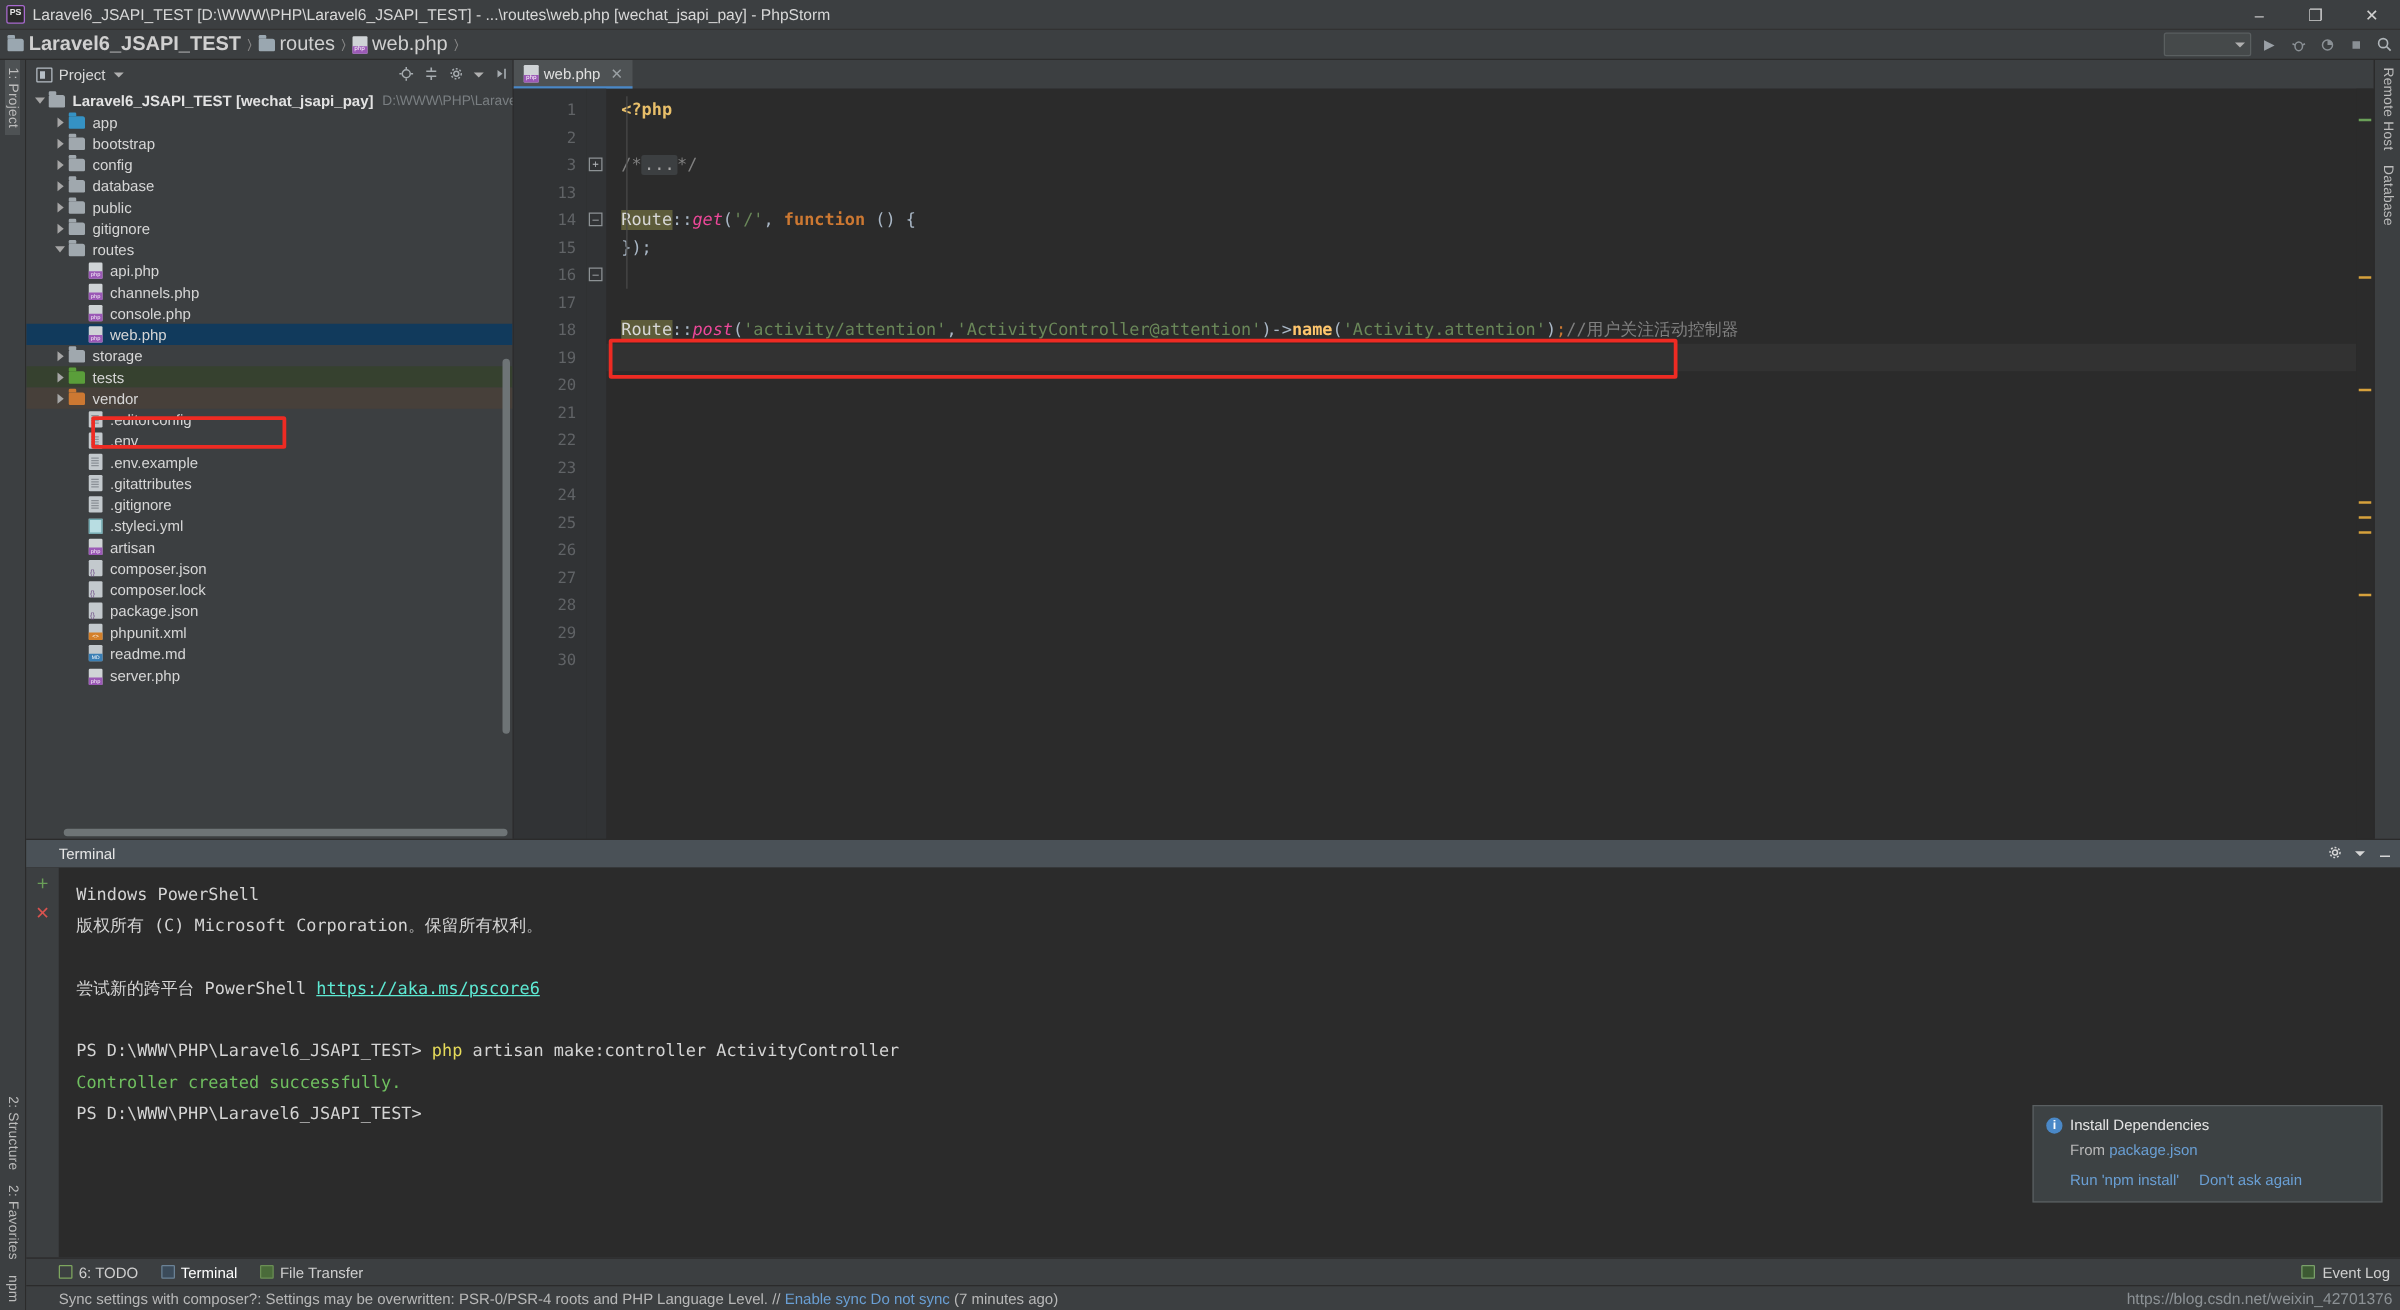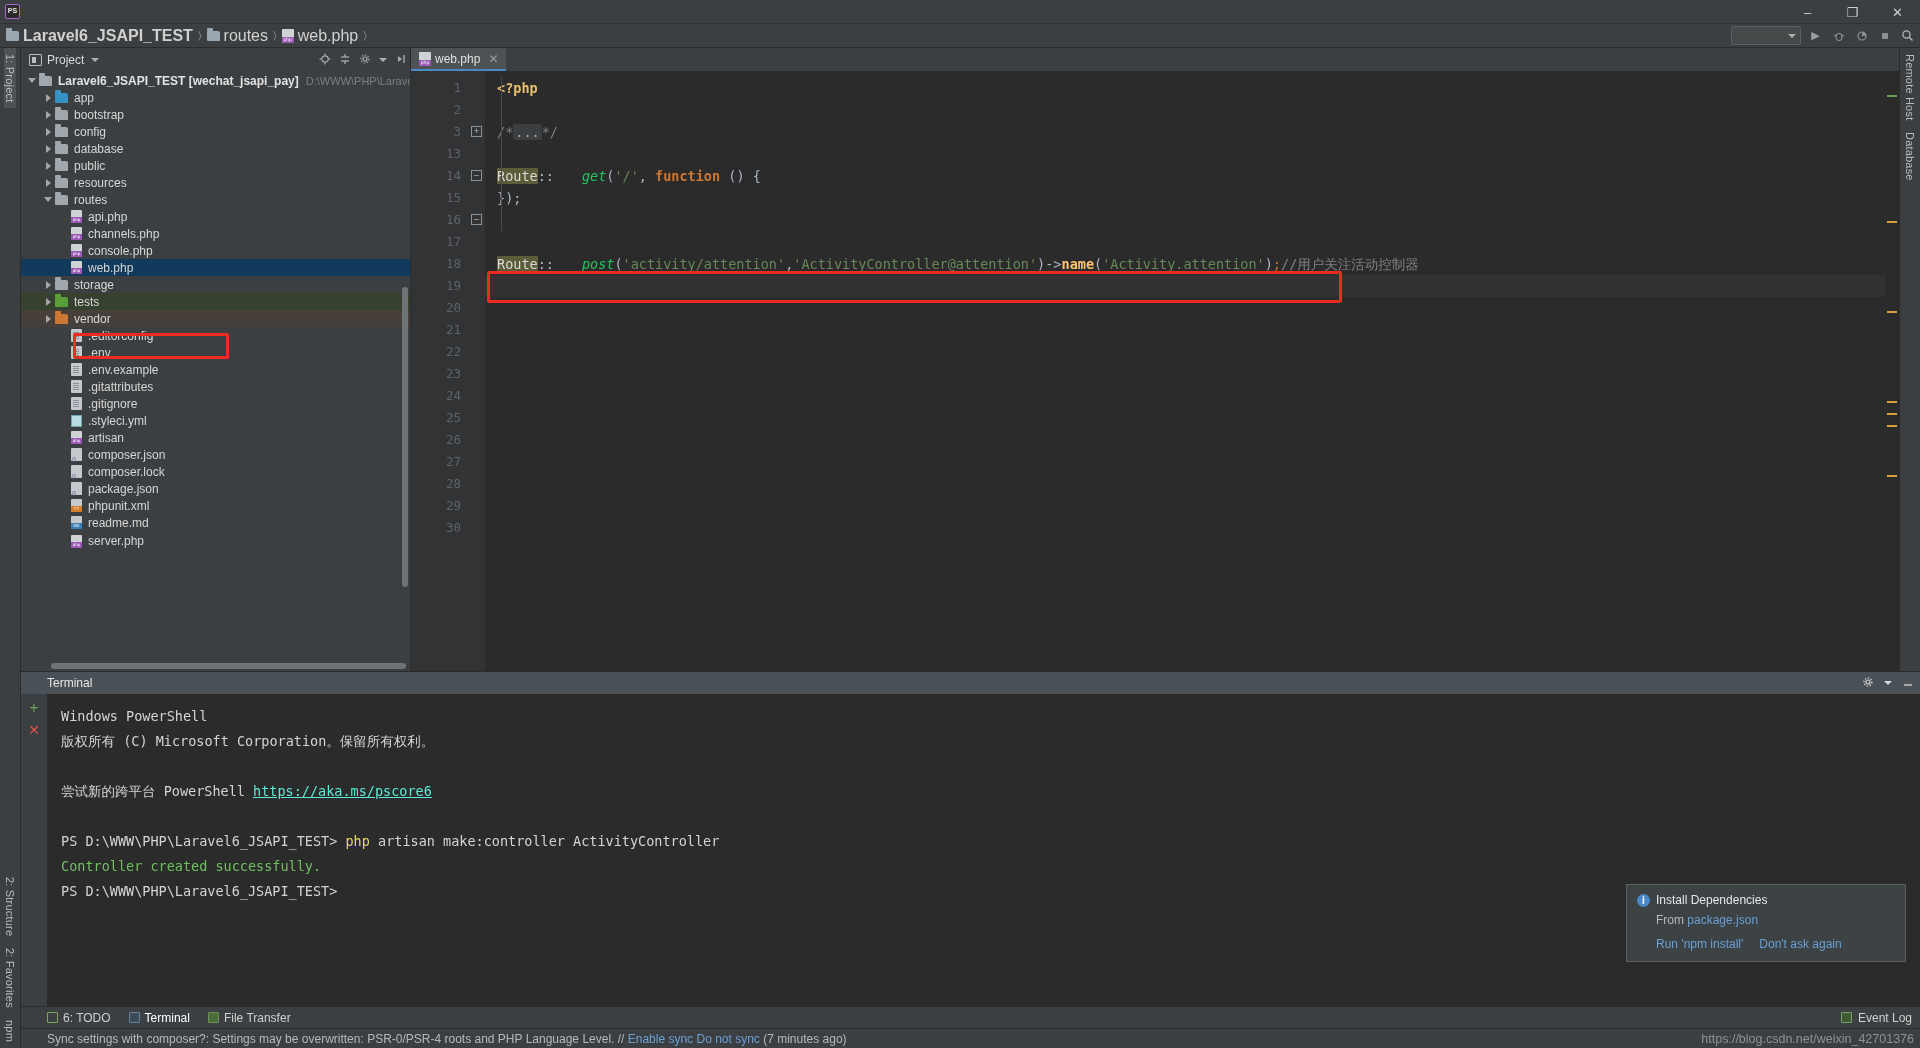--- a/index.html
+++ b/index.html
@@ -149,21 +149,21 @@
               text-align: center; }
 
   .code { flex: 1 1 auto; padding-top: 6px; font-family: "DejaVu Sans Mono", monospace;
           font-size: 13.5px; position: relative; overflow: hidden; }
   .cline { height: 22px; line-height: 22px; white-space: pre; padding-left: 12px; }
   .cline.hl { background: #323232; }
   .k-php { color: #e8bf6a; font-weight: bold; }
   .k-cmt { color: #808080; }
   .k-cls { color: #d8d8d8; background: #5d5c3a; }
   .k-op  { color: #a9b7c6; }
-  .k-mth { color: #22c55e; font-style: italic; margin-left: 28px; }
+  .k-mth { color: #ec4899; font-style: italic; }
   .k-mthb{ color: #ffc66d; font-weight: bold; }
   .k-str { color: #6a8759; }
   .k-kw  { color: #cc7832; font-weight: bold; }
   .k-fn  { color: #a9b7c6; }
   .k-hint{ color: #a7a7a7; background: #3c3f41; border-radius:2px; padding: 0 2px;}
   .k-punc{ color: #a9b7c6; }
   .k-semi{ color: #cc7832; }
   .k-cn  { color: #808080; }
   .redbox-code { position: absolute; border: 3px solid #ee2b23; border-radius: 2px; pointer-events:none; }
 
@@ -224,20 +224,21 @@
   .sb-link { color: #6a9fd4; }
   .watermark { position: absolute; right: 6px; font-size: 12.5px; color: #9aa0a4; opacity: .85; }
 </style>
 </head>
 <body>
 
 <div class="app">
 
   <div class="titlebar">
     <div class="ps-logo">PS</div>
+    <div class="title-text">Laravel6_JSAPI_TEST [D:\WWW\PHP\Laravel6_JSAPI_TEST] - ...\routes\web.php [wechat_jsapi_pay] - PhpStorm</div>
     <div class="win-btns">
       <div class="win-btn">–</div>
       <div class="win-btn">❐</div>
       <div class="win-btn close">✕</div>
     </div>
   </div>
 
 
   <div class="navbar">
     <div class="crumb bold">
@@ -369,21 +370,21 @@
                 <span class="lbl">database</span>
               </div>
               <div class="row" style="padding-left: 22px;">
                 <span class="arrow closed"></span>
                 <span class="folder-ico f-grey"></span>
                 <span class="lbl">public</span>
               </div>
               <div class="row" style="padding-left: 22px;">
                 <span class="arrow closed"></span>
                 <span class="folder-ico f-grey"></span>
-                <span class="lbl">resources</span>
+                <span class="lbl">gitignore</span>
               </div>
               <div class="row" style="padding-left: 22px;">
                 <span class="arrow open"></span>
                 <span class="folder-ico f-grey"></span>
                 <span class="lbl">routes</span>
               </div>
               <div class="row" style="padding-left: 38px;">
                 <span class="arrow"></span>
                 <span class="php-s"></span>
                 <span class="lbl">api.php</span>

